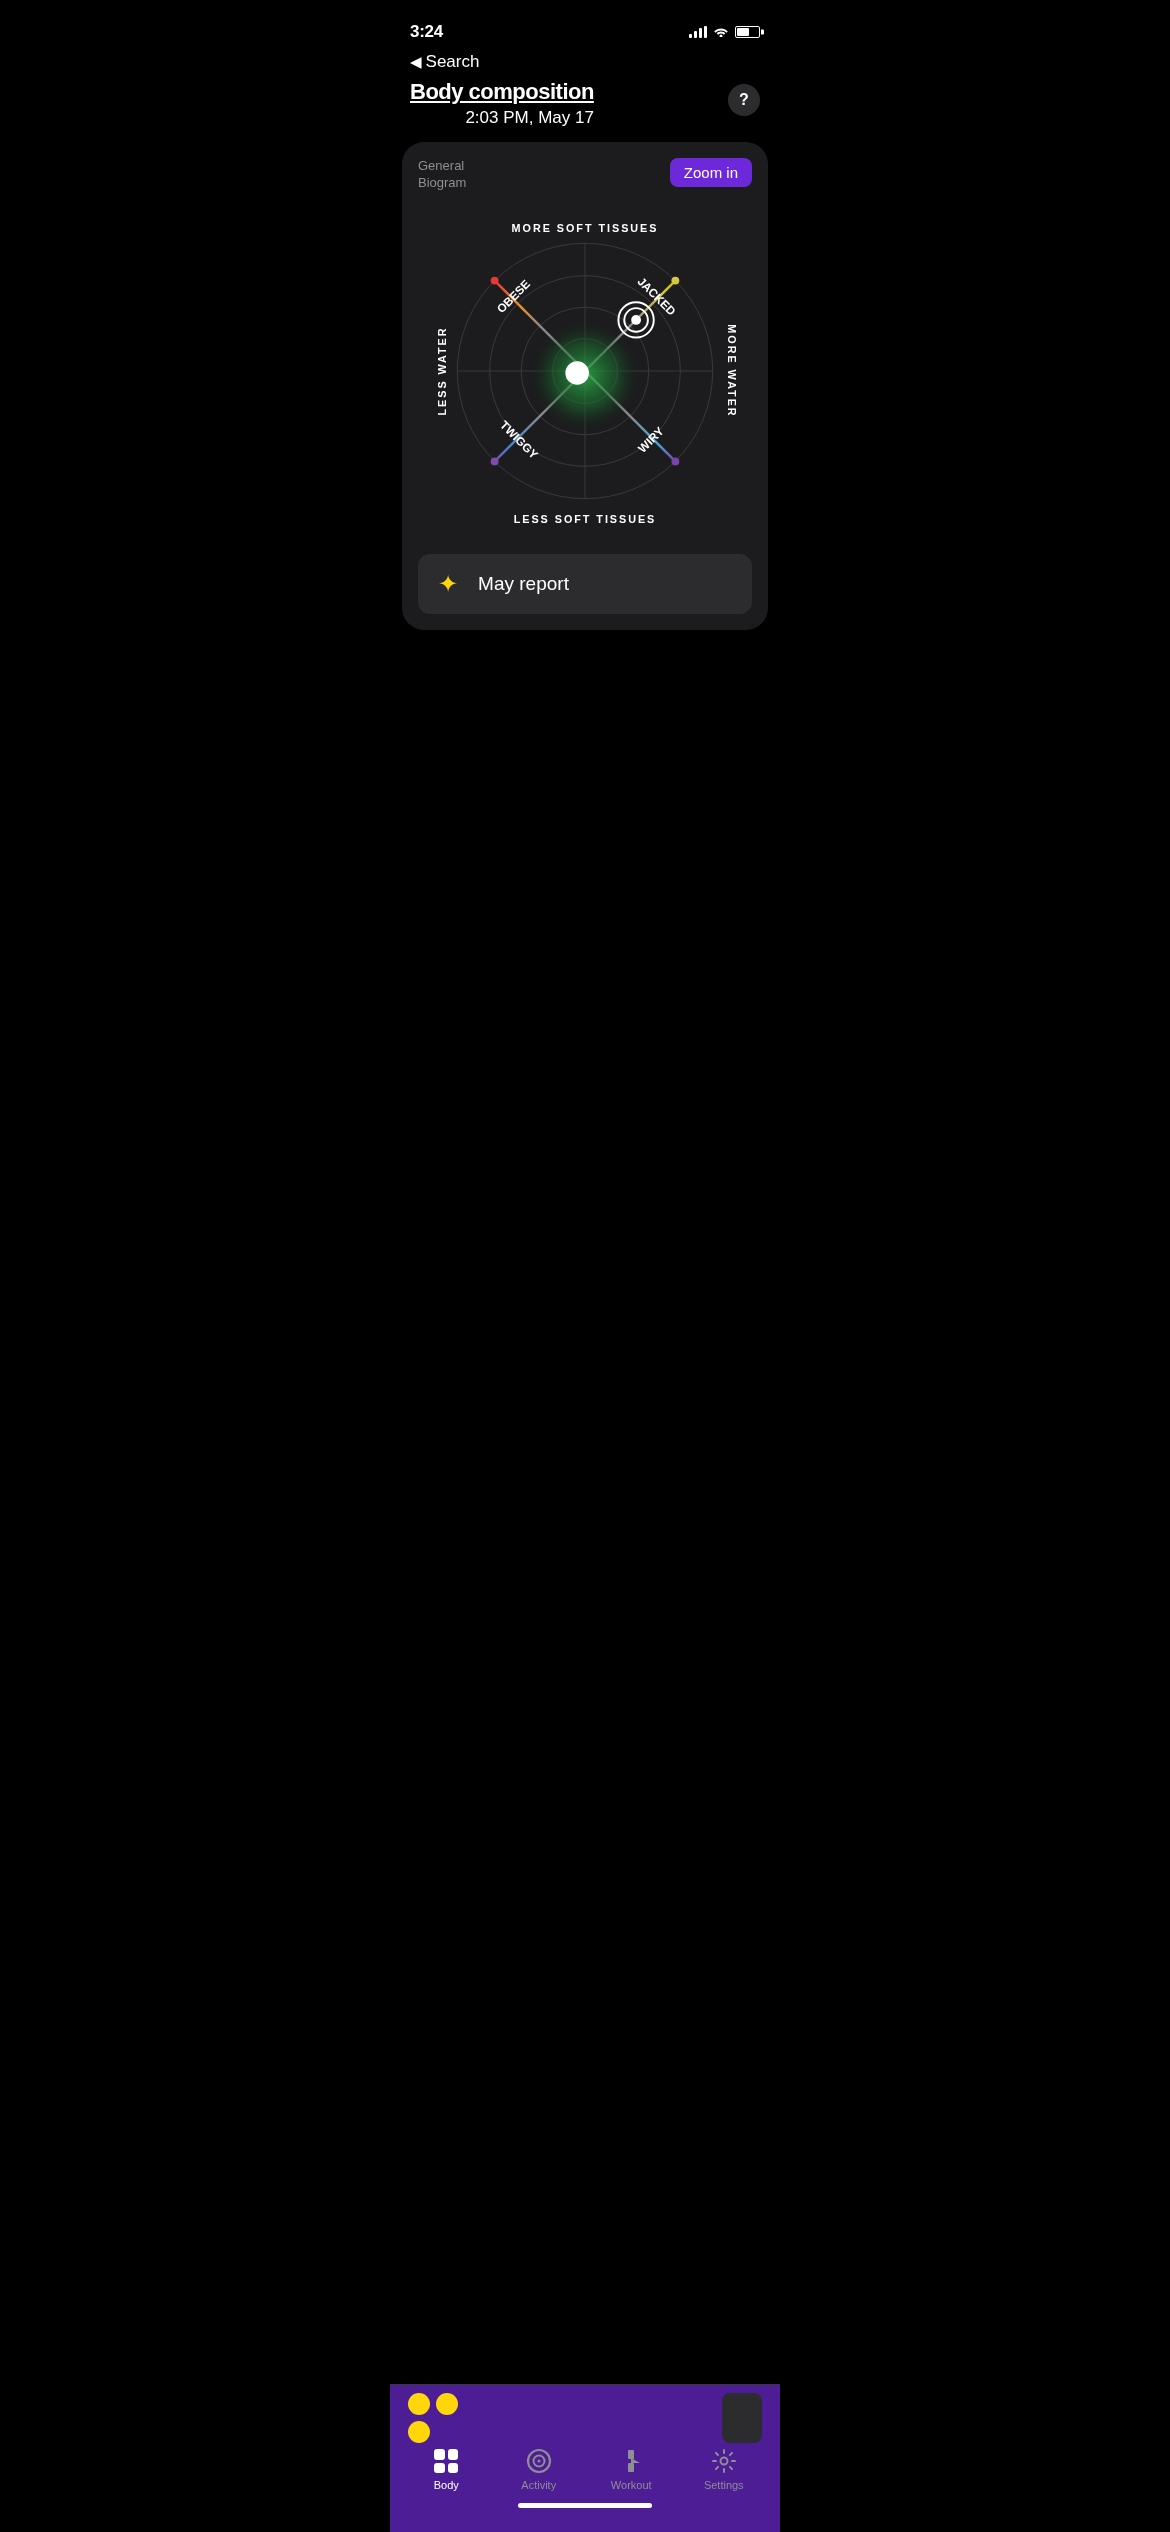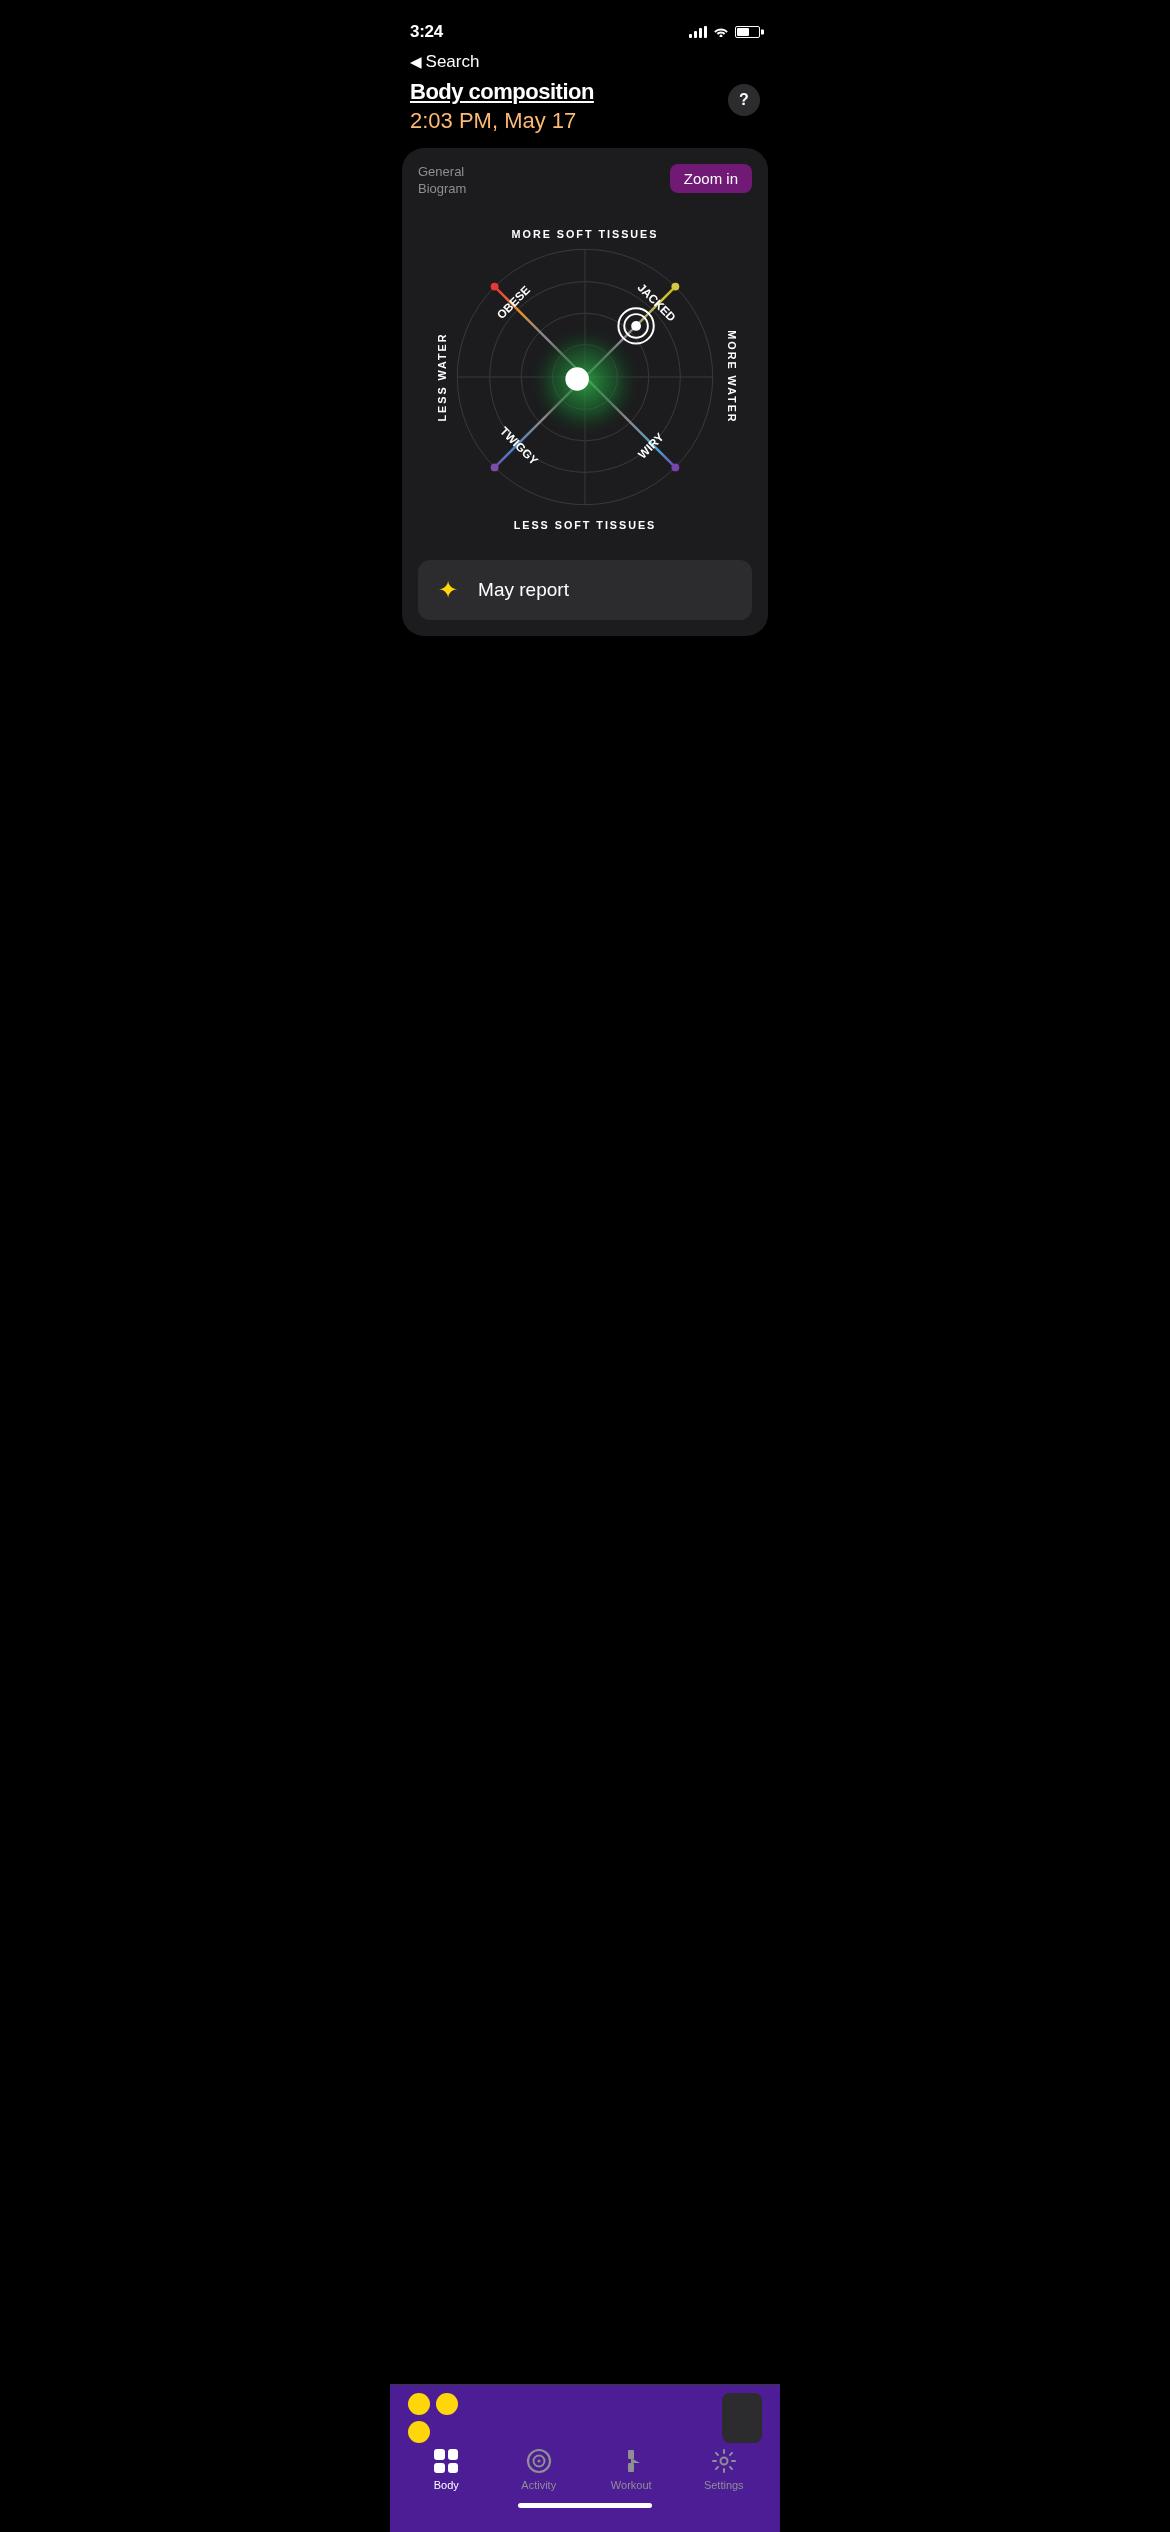--- a/index.html
+++ b/index.html
@@ -113,23 +113,24 @@
       cursor: pointer;
       margin-top: 4px;
       flex-shrink: 0;
     }
     .help-button span {
       font-size: 16px;
       color: #fff;
       font-weight: 600;
     }
     .page-subtitle {
-      font-size: 22px;
-      color: #fdba74;
+      font-size: 17px;
+      color: #ffffff;
       margin-top: 4px;
+      text-align: right;
     }
 
     
     .main-card {
       margin: 0 12px;
       background: #1c1c1e;
       border-radius: 22px;
       padding: 16px;
     }
 
@@ -139,21 +140,21 @@
       justify-content: space-between;
       align-items: flex-start;
       margin-bottom: 12px;
     }
     .biogram-label {
       font-size: 13px;
       color: #8e8e93;
       line-height: 1.3;
     }
     .zoom-button {
-      background: #701a75;
+      background: #6d28d9;
       border-radius: 8px;
       padding: 6px 14px;
       font-size: 15px;
       color: #fff;
       cursor: pointer;
       border: none;
       margin-left: 8px;
     }
 
     

